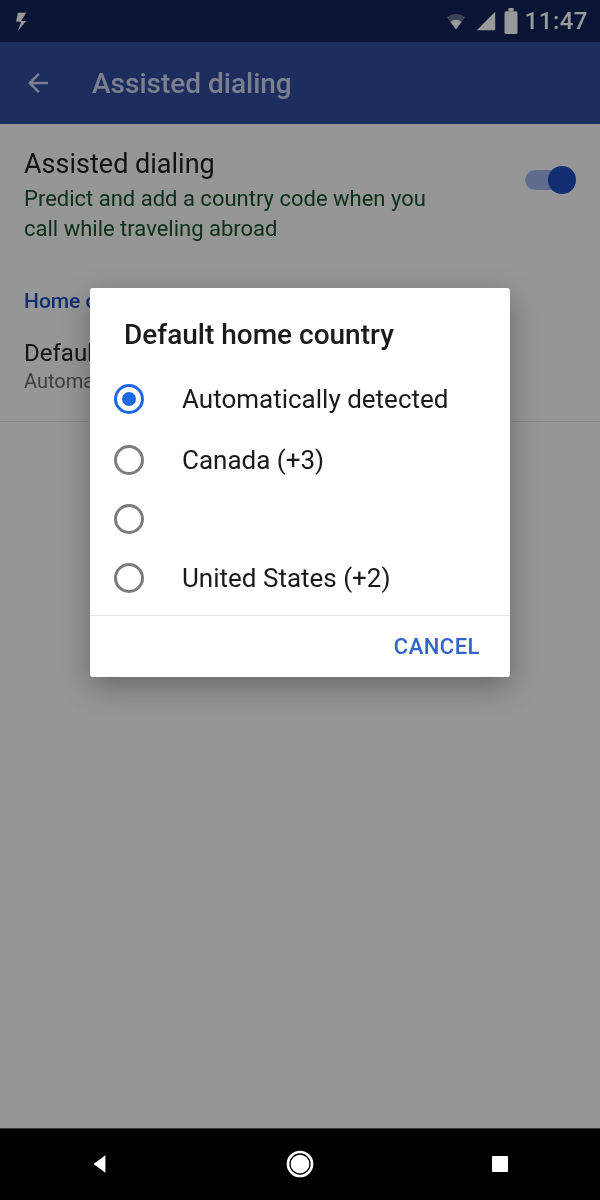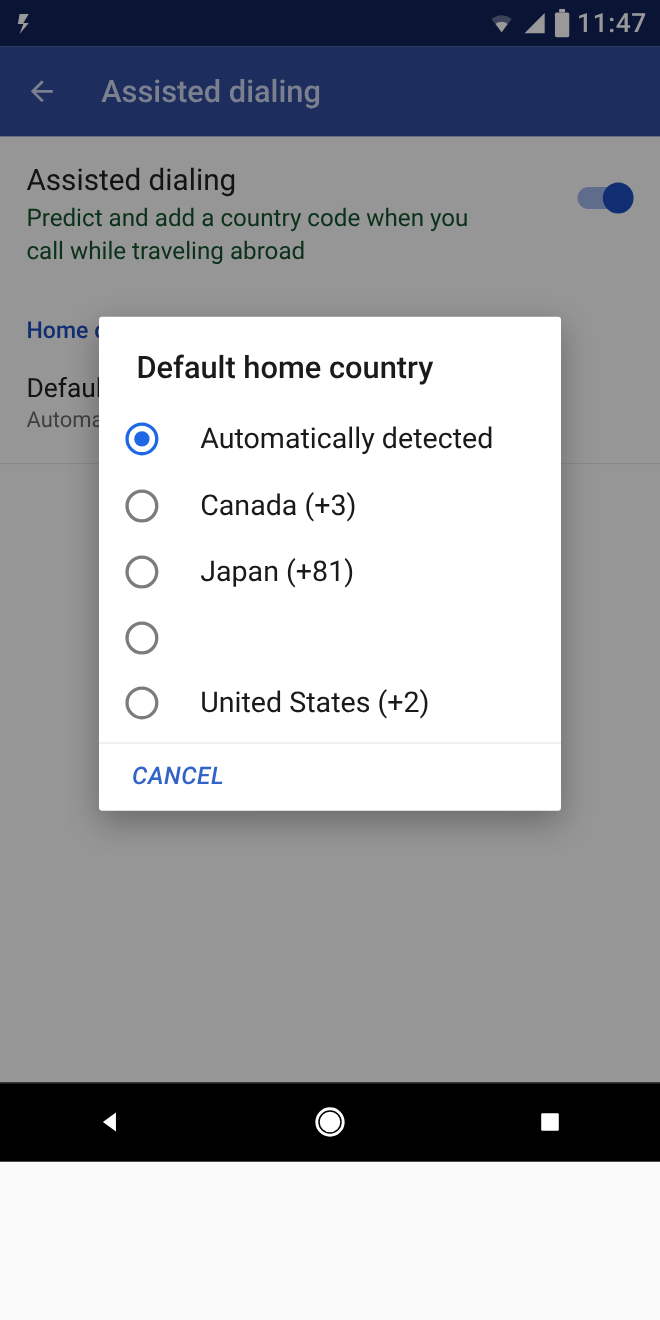--- a/index.html
+++ b/index.html
@@ -1,17 +1,17 @@
 <!DOCTYPE html>
 <html><head>
 <meta charset="utf-8">
 <style>
   * { margin: 0; padding: 0; box-sizing: border-box; font-family: Roboto, "Helvetica Neue", Arial, sans-serif; }
   html, body { width: 600px; height: 1200px; overflow: hidden; background: #fafafa; }
-  .screen { position: relative; width: 600px; height: 1056px; background: #fafafa; }
+  .screen { position: relative; width: 600px; height: 1200px; background: #fafafa; }
 
   
   .status-bar { height: 42px; background: #12235a; display: flex; align-items: center; justify-content: space-between; padding: 0 12px; color: #fff; }
   .status-left { display: flex; align-items: center; }
   .status-right { display: flex; align-items: center; gap: 6px; }
   .status-clock { font-size: 24px; font-weight: 500; letter-spacing: 0.5px; }
   .bolt-icon svg, .wifi-icon svg, .cell-icon svg, .battery-icon svg { display: block; }
 
   
   .app-bar { height: 82px; background: #314b9b; display: flex; align-items: center; padding: 0 20px; color: #cdd6ee; }
@@ -41,21 +41,21 @@
   .dialog-title { font-size: 28px; font-weight: 500; color: #1a1a1a; padding: 30px 34px 18px; }
   .dialog-list { padding: 0 0 0 0; }
   .option { display: flex; align-items: center; padding: 14px 30px 14px 24px; }
   .radio { width: 30px; height: 30px; flex: 0 0 30px; margin-right: 38px; position: relative; }
   .radio-outer { position: absolute; inset: 0; border: 3px solid #7c7c7c; border-radius: 50%; }
   .radio.selected .radio-outer { border-color: #1e68e6; }
   .radio-inner { position: absolute; width: 14px; height: 14px; left: 8px; top: 8px; border-radius: 50%; background: #1e68e6; display: none; }
   .radio.selected .radio-inner { display: block; }
   .option-label { font-size: 26px; color: #1a1a1a; line-height: 1.25; }
   .dialog-divider { border: none; border-top: 1px solid #e6e6e6; margin-top: 6px; }
-  .dialog-actions { display: flex; padding: 18px 30px; font-style: italic; }
+  .dialog-actions { display: flex; justify-content: flex-end; padding: 18px 30px; }
   .dialog-cancel { font-size: 22px; font-weight: 500; color: #3263c8; letter-spacing: 0.5px; }
 
   
   .nav-bar { position: absolute; bottom: 0; left: 0; right: 0; height: 72px; background: #000; display: flex; align-items: center; justify-content: space-around; }
   .nav-bar .nav-divider { position: absolute; top: 0; left: 0; right: 0; height: 1px; background: #3a3a3a; }
   .nav-btn { display: flex; align-items: center; justify-content: center; width: 60px; height: 60px; }
 </style>
 </head>
 <body>
 
@@ -136,26 +136,20 @@
         <div class="option-label">Automatically detected</div>
       </div>
 
       <div class="option">
         <div class="radio">
           <div class="radio-outer"></div>
         </div>
         <div class="option-label">Canada (+3)</div>
       </div>
 
-      <div class="option">
-        <div class="radio">
-          <div class="radio-outer"></div>
-        </div>
-        <div class="option-label">Japan (+81)</div>
-      </div>
 
 
       <div class="option">
         <div class="radio">
           <div class="radio-outer"></div>
         </div>
       </div>
 
       <div class="option">
         <div class="radio">

